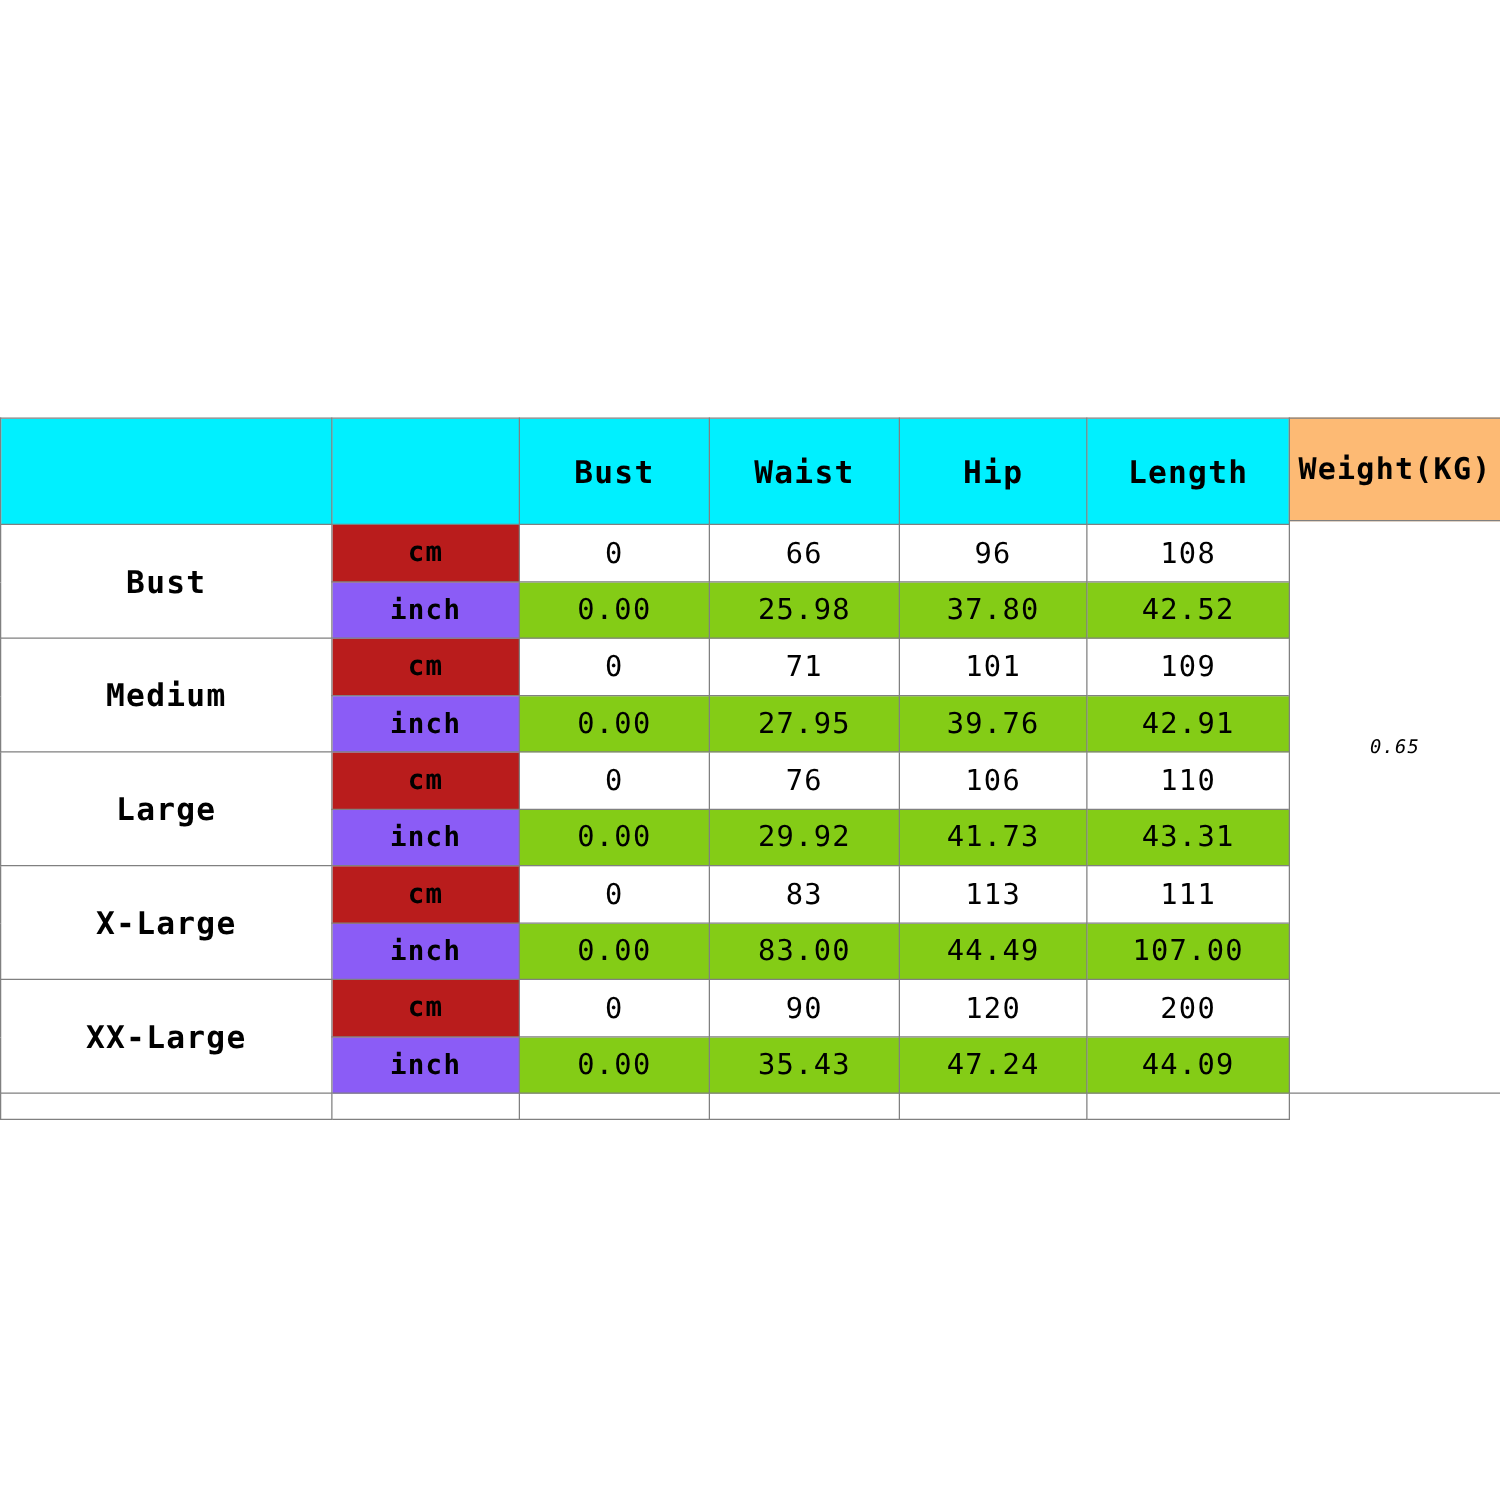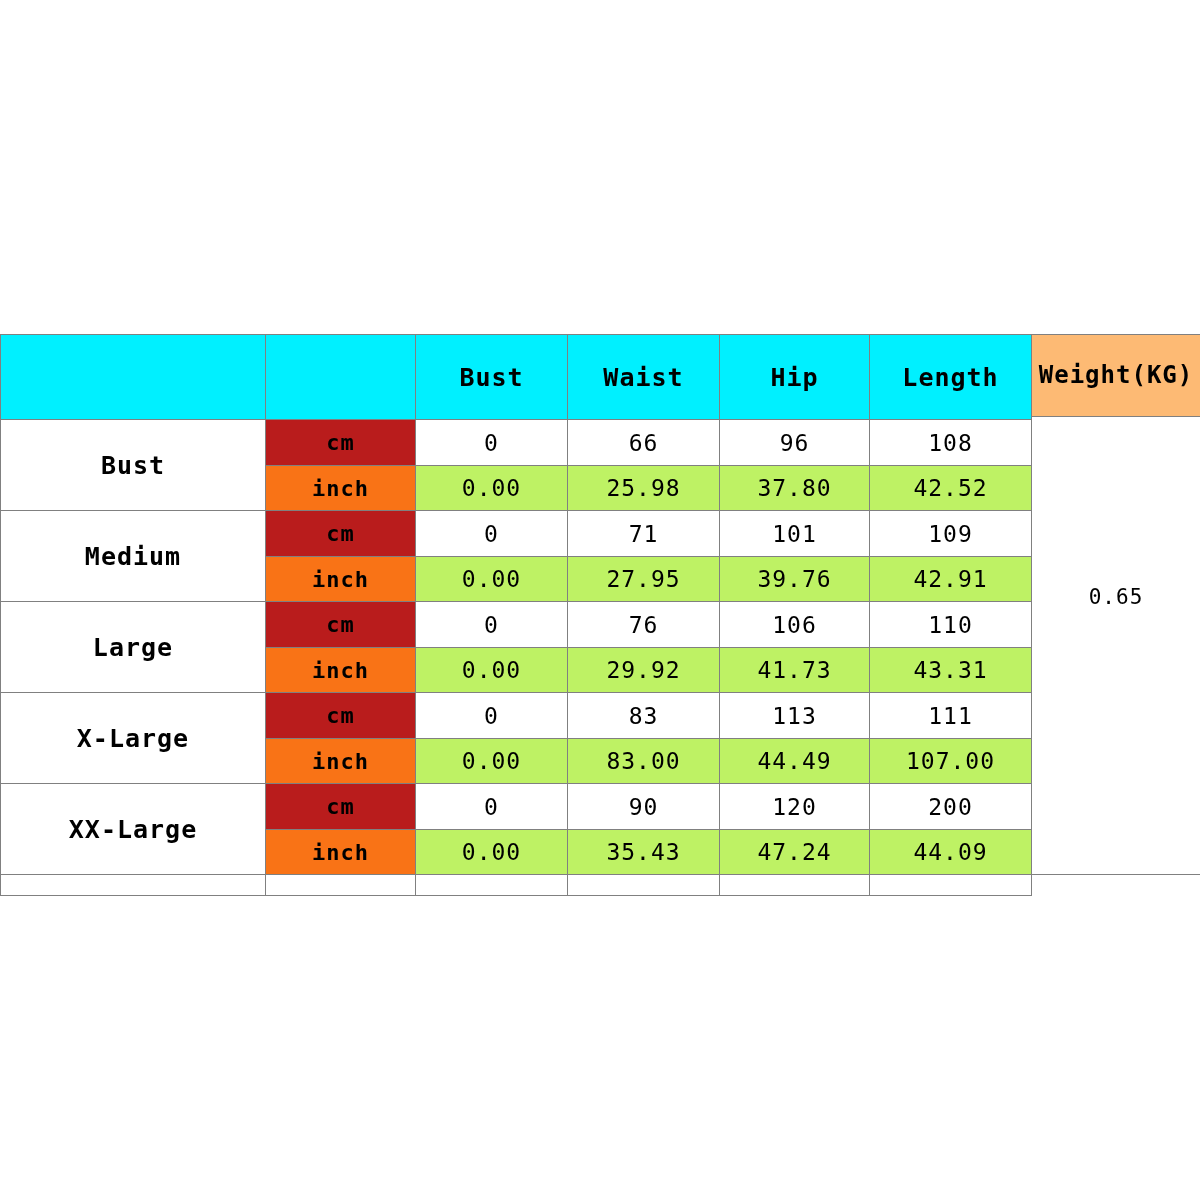--- a/index.html
+++ b/index.html
@@ -68,29 +68,29 @@
     font-size: 25px;
     letter-spacing: 1px;
   }
   
   td.unit {
     font-weight: bold;
     font-size: 22px;
     letter-spacing: 1px;
   }
   td.unit.cm-unit { background: #b91c1c; }
-  td.unit.inch-unit { background: #f97316; }
+  td.unit.inch-unit { background: #8b5cf6; }
 
   
   td.val {
     font-size: 23px;
     letter-spacing: 1px;
   }
   td.val.cm-val { background: #ffffff; }
-  td.val.inch-val { background: #bef264; }
+  td.val.inch-val { background: #84cc16; }
 
   tr.cm-row td { height: 45px; }
   tr.inch-row td { height: 44px; }
   tr.tail-row td { height: 20px; background: #ffffff; }
 </style>
 </head>
 <body>
 
 <div id="size-chart-wrap">
   <table class="size-chart">
@@ -106,21 +106,21 @@
     <tbody>
       <tr class="header-row">
         <th class="blank-a"></th>
         <th class="blank-b"></th>
         <th>Bust</th>
         <th>Waist</th>
         <th>Hip</th>
         <th>Length</th>
         <th class="weight-head" rowspan="11" style="padding: 0px; vertical-align: top;">
             <div style="font-weight: bold; font-size: 24px; background: #fdba74; height: 82px; line-height: 82px; margin-top: -1px; margin-left: -1px; margin-right: -1px; border-bottom: 1px solid rgb(128, 128, 128);">Weight(KG)</div>
-            <div style="font-weight: normal; font-size: 21px; height: 360px; line-height: 360px;">0.65</div>
+            <div style="font-weight: normal; font-size: 15px; height: 360px; line-height: 360px; font-style: italic;">0.65</div>
           </th>
       </tr>
 
       <tr class="cm-row">
         <td class="size-name" rowspan="2">Bust</td>
         <td class="unit cm-unit">cm</td>
         <td class="val cm-val">0</td>
         <td class="val cm-val">66</td>
         <td class="val cm-val">96</td>
         <td class="val cm-val">108</td>

